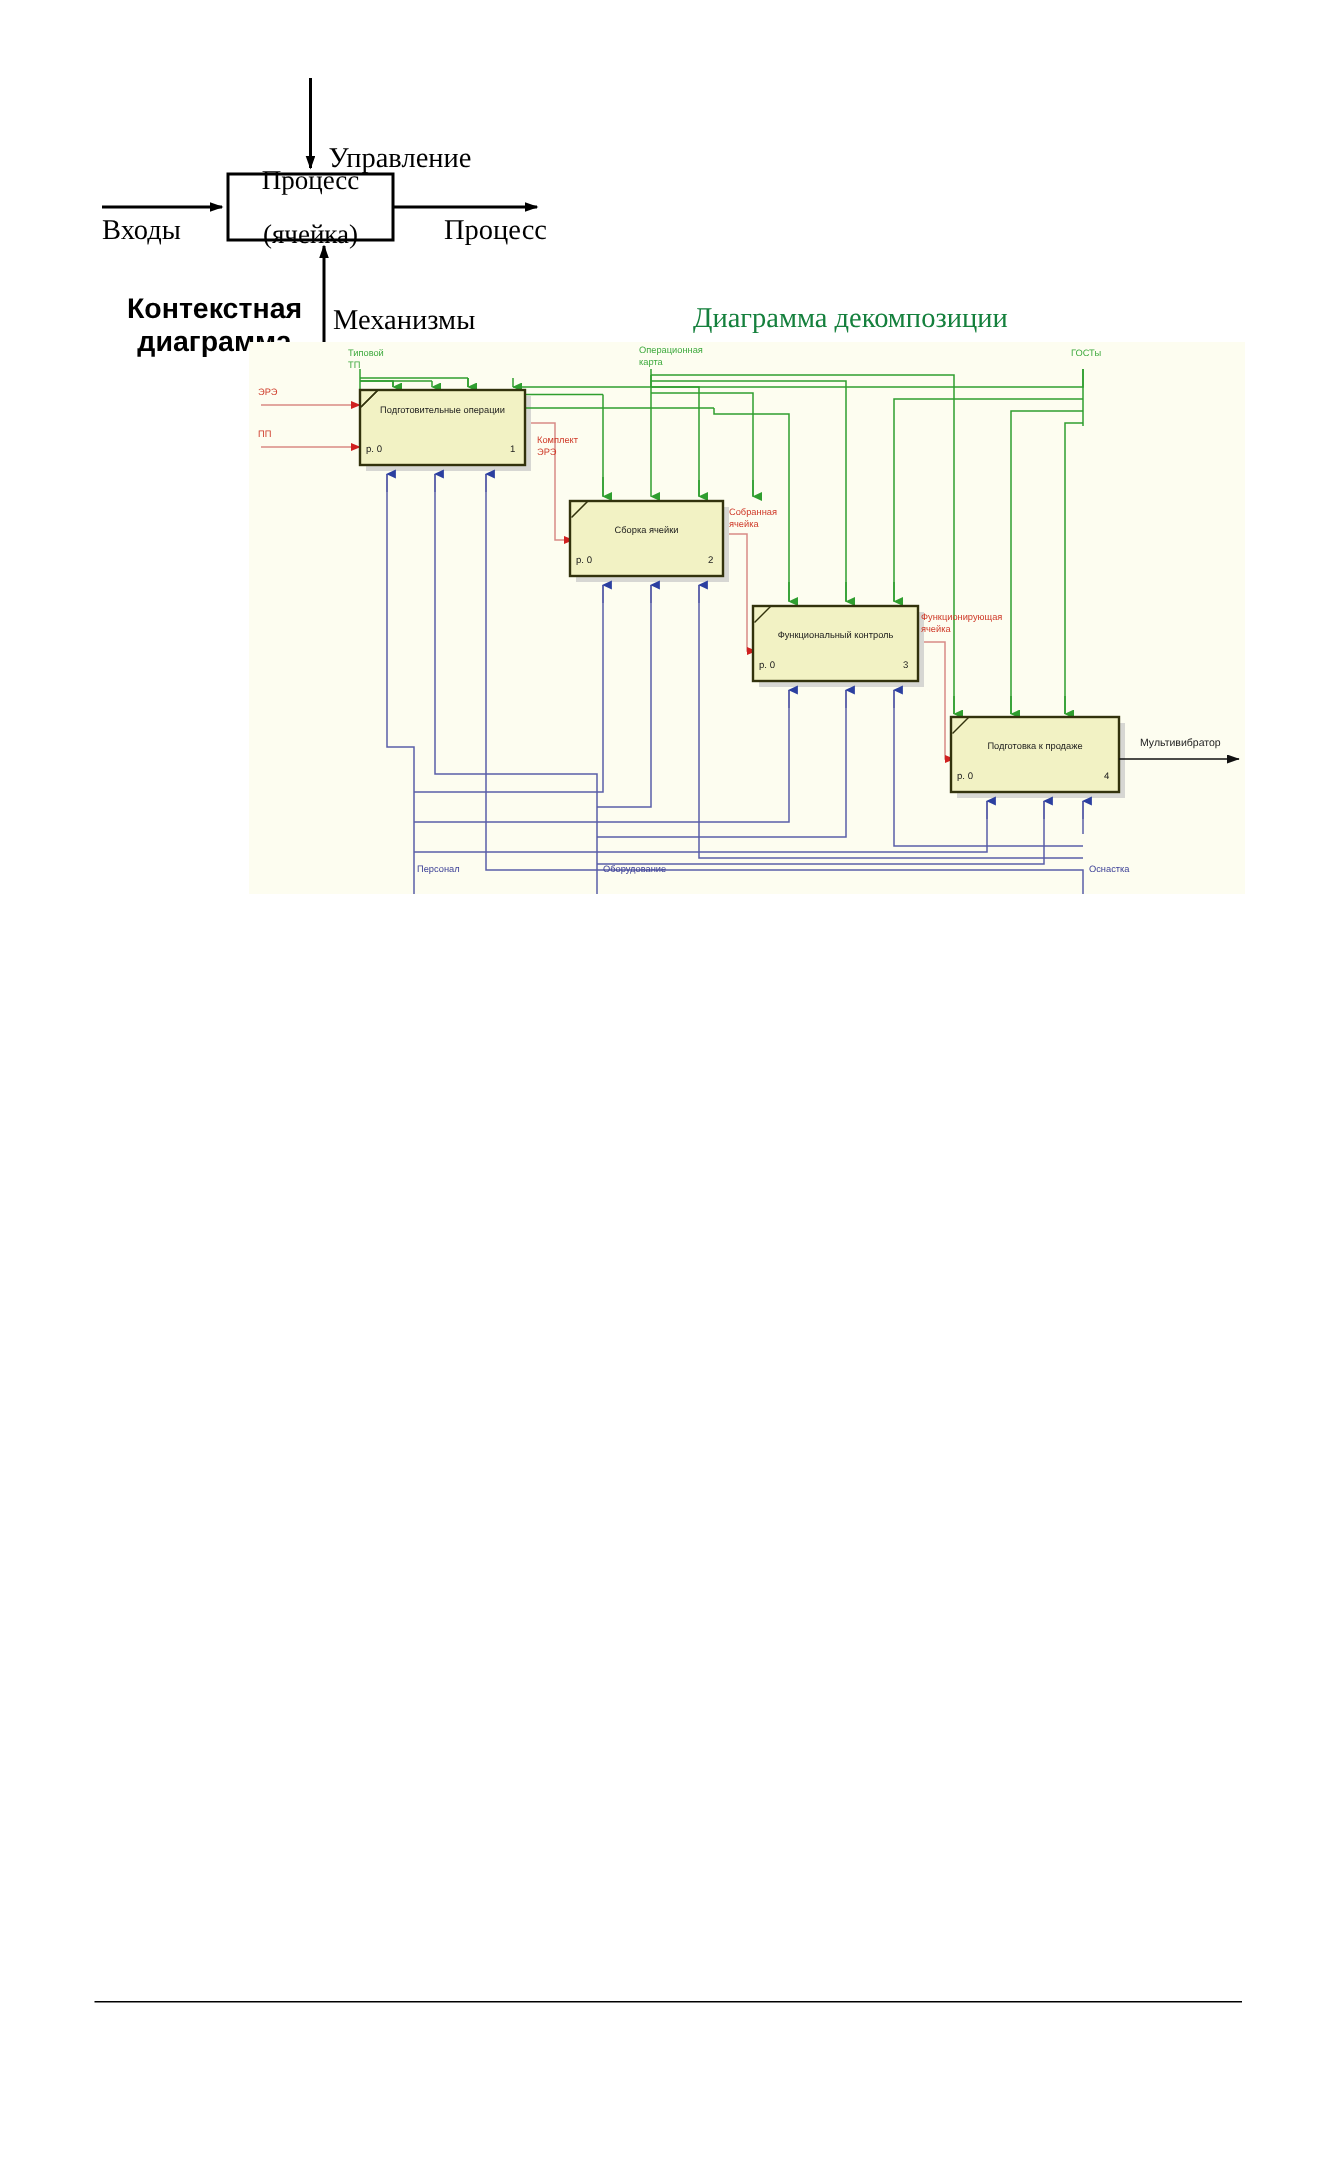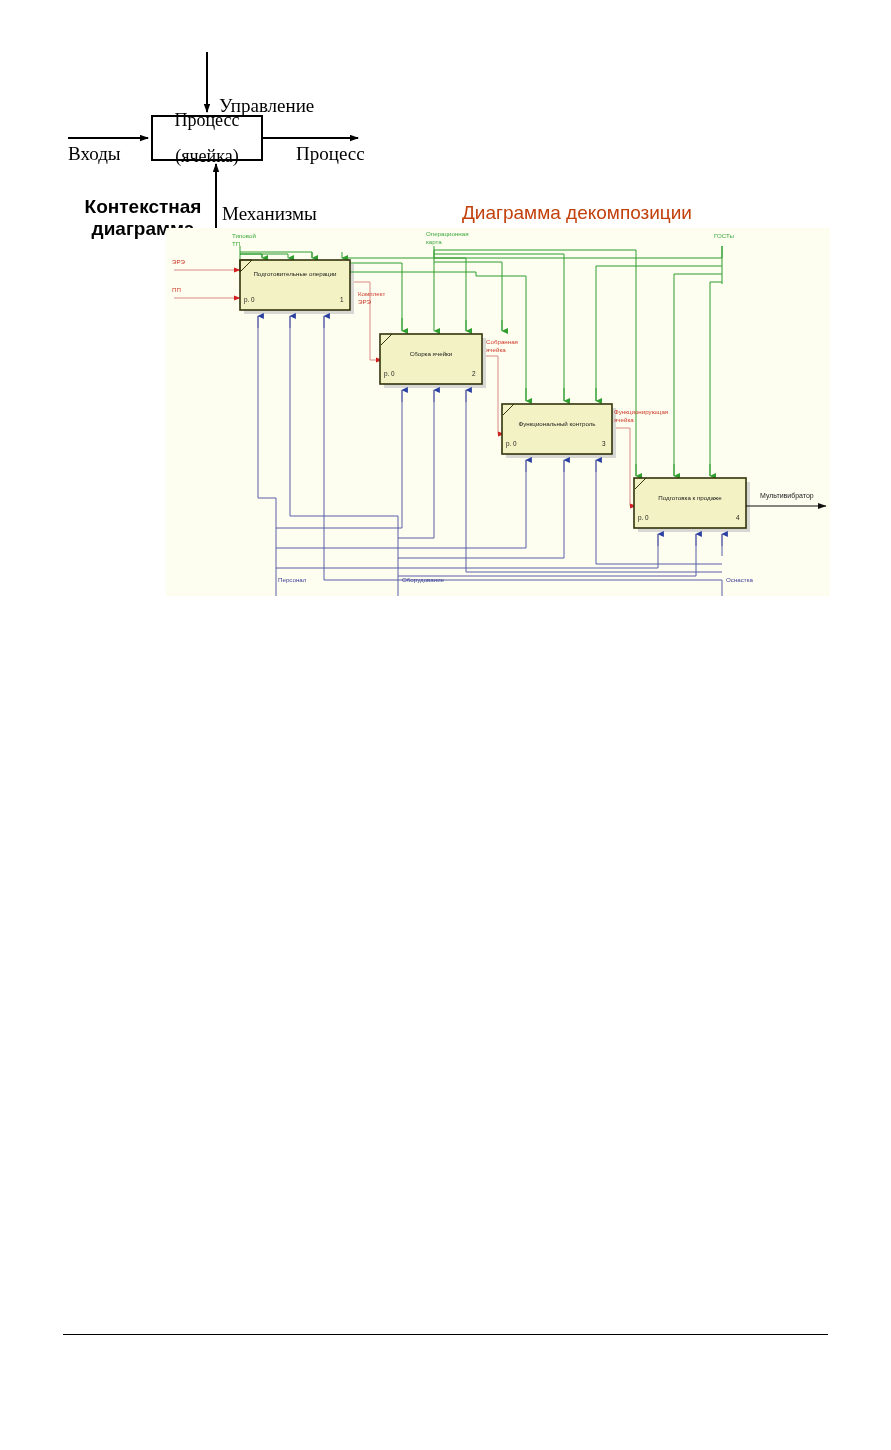--- a/index.html
+++ b/index.html
@@ -22,21 +22,21 @@
   #ctx-box-text{position:absolute;left:152px;top:116px;width:110px;height:44px;
       display:flex;flex-direction:column;align-items:center;justify-content:center;
       font-size:18px;line-height:21px;text-align:center;gap:15px;}
 
   #context-caption{position:absolute;left:68px;top:196px;width:150px;
       font-family:"Liberation Sans", sans-serif;font-weight:bold;font-size:19px;
       line-height:22px;text-align:center;color:#000;}
 
   
   #decomp-title{position:absolute;left:462px;top:202px;
-      font-family:Liberation Sans, sans-serif;font-size:19px;color:#c2410c;
+      font-family:Liberation Serif, serif;font-size:19px;color:#15803d;
       white-space:nowrap;}
 
   #decomp-diagram{position:absolute;left:166px;top:228px;width:664px;height:368px;
       background:#fdfdf0;}
   #decomp-svg{position:absolute;left:0;top:0;}
 
   .flabel{position:absolute;font-family:"Liberation Sans", sans-serif;
           font-size:6.2px;line-height:7.5px;white-space:nowrap;}
   .flabel.ctrl{color:#3faa3f;}
   .flabel.data{color:#cf3b2a;}

